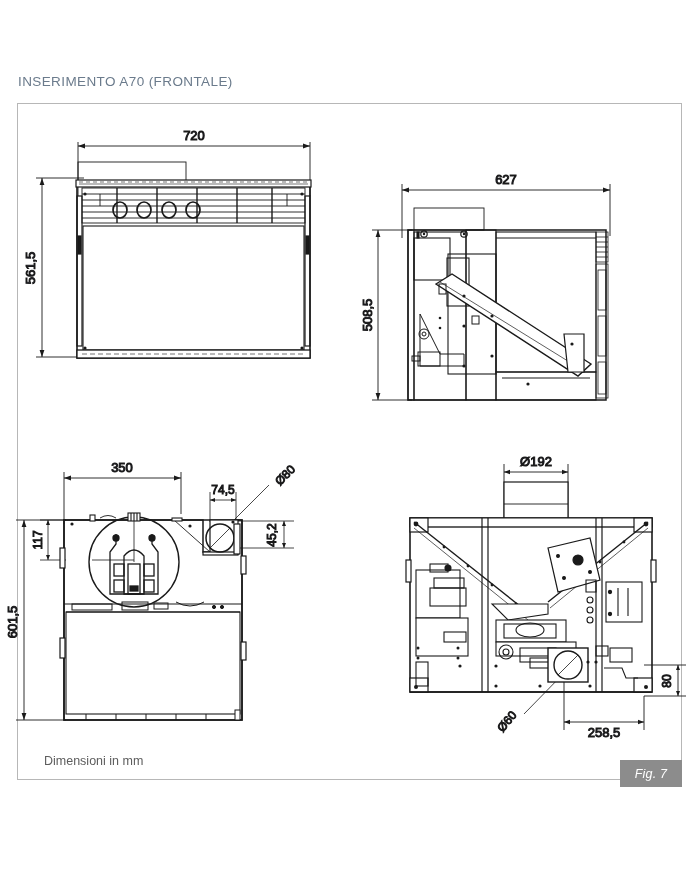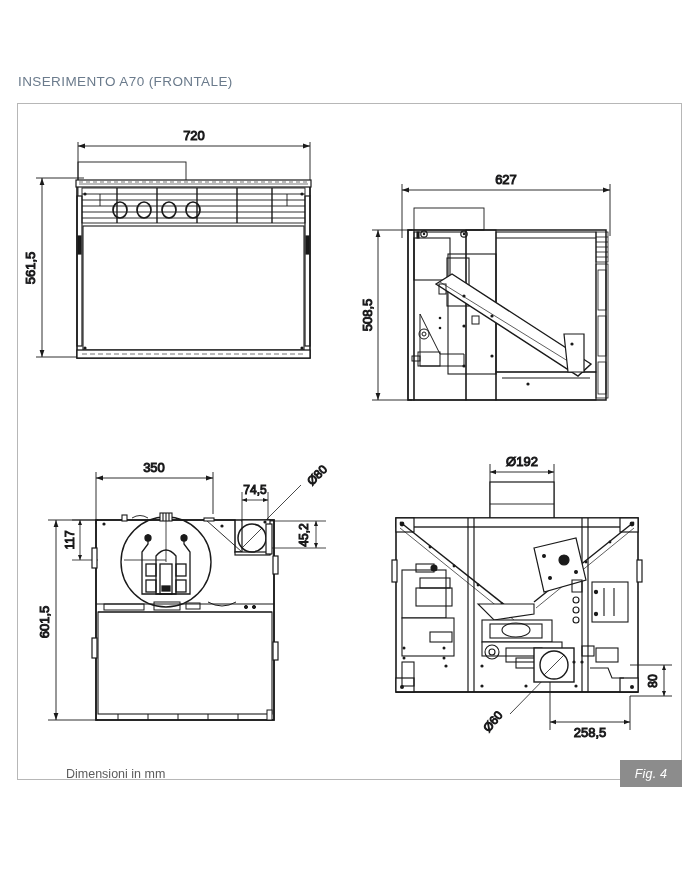--- a/index.html
+++ b/index.html
@@ -20,24 +20,23 @@
 
   .fig-frame{
     position:absolute;left:17px;top:103px;
     width:665px;height:677px;
     border:1.5px solid #b7b7b7;
     background:#fff;
     box-sizing:border-box;
   }
 
   .caption{
-    position:absolute;left:66px;top:754px;
+    position:absolute;left:44px;top:754px;
     font-size:12.5px;color:#5d5d5d;
     white-space:nowrap;
-    margin-top:13px;
   }
 
   .fig-badge{
     position:absolute;left:620px;top:760px;
     width:62px;height:27px;
     background:#8c8c8c;
     color:#ffffff;
     font-style:italic;font-size:12.5px;
     display:flex;align-items:center;justify-content:center;
     letter-spacing:.2px;
@@ -241,21 +240,21 @@
           <circle cx="124" cy="190" r="1.6"></circle>
           <circle cx="160" cy="218" r="1.6"></circle>
           <circle cx="204" cy="178" r="1.6"></circle>
           <circle cx="72" cy="152" r="1.3"></circle>
           <circle cx="72" cy="162" r="1.3"></circle>
         </g>
       </g>
     </svg>
   </div>
 
-  <div class="view" style="left:36px;top:452px;text-decoration:underline;">
+  <div class="view" style="left:4px;top:452px;text-decoration:underline;">
     <svg width="350" height="290" viewBox="0 0 350 290">
       <g stroke="#1a1a1a" fill="none" stroke-width="1">
 
         <g stroke-width="0.9">
           <line x1="60" y1="20" x2="60" y2="72"></line>
           <line x1="177" y1="20" x2="177" y2="62"></line>
           <line x1="60" y1="26" x2="177" y2="26"></line>
           <path d="M60 26 L67 23.6 L67 28.4 Z" fill="#1a1a1a" stroke="none"></path>
           <path d="M177 26 L170 23.6 L170 28.4 Z" fill="#1a1a1a" stroke="none"></path>
         </g>
@@ -380,21 +379,21 @@
 
         <g fill="#1a1a1a" stroke="none">
           <circle cx="68" cy="72" r="1.6"></circle>
           <circle cx="186" cy="74" r="1.6"></circle>
           <circle cx="229" cy="70" r="1.6"></circle>
         </g>
       </g>
     </svg>
   </div>
 
-  <div class="view" style="left:386px;top:452px;text-decoration:underline;">
+  <div class="view" style="left:400px;top:452px;text-decoration:underline;">
     <svg width="300" height="290" viewBox="0 0 300 290">
       <g stroke="#1a1a1a" fill="none" stroke-width="1">
 
         <g stroke-width="0.9">
           <line x1="104" y1="12" x2="104" y2="66"></line>
           <line x1="168" y1="12" x2="168" y2="66"></line>
           <line x1="104" y1="20" x2="168" y2="20"></line>
           <path d="M104 20 L110 17.8 L110 22.2 Z" fill="#1a1a1a" stroke="none"></path>
           <path d="M168 20 L162 17.8 L162 22.2 Z" fill="#1a1a1a" stroke="none"></path>
         </g>
@@ -548,15 +547,15 @@
           <circle cx="60" cy="214" r="1.6"></circle>
           <circle cx="96" cy="214" r="1.6"></circle>
           <circle cx="188" cy="210" r="1.6"></circle>
           <circle cx="196" cy="210" r="1.6"></circle>
         </g>
       </g>
     </svg>
   </div>
 
   <div class="caption">Dimensioni in mm</div>
-  <div class="fig-badge">Fig. 4</div>
+  <div class="fig-badge">Fig. 7</div>
 
 </div>
 
 </body></html>

